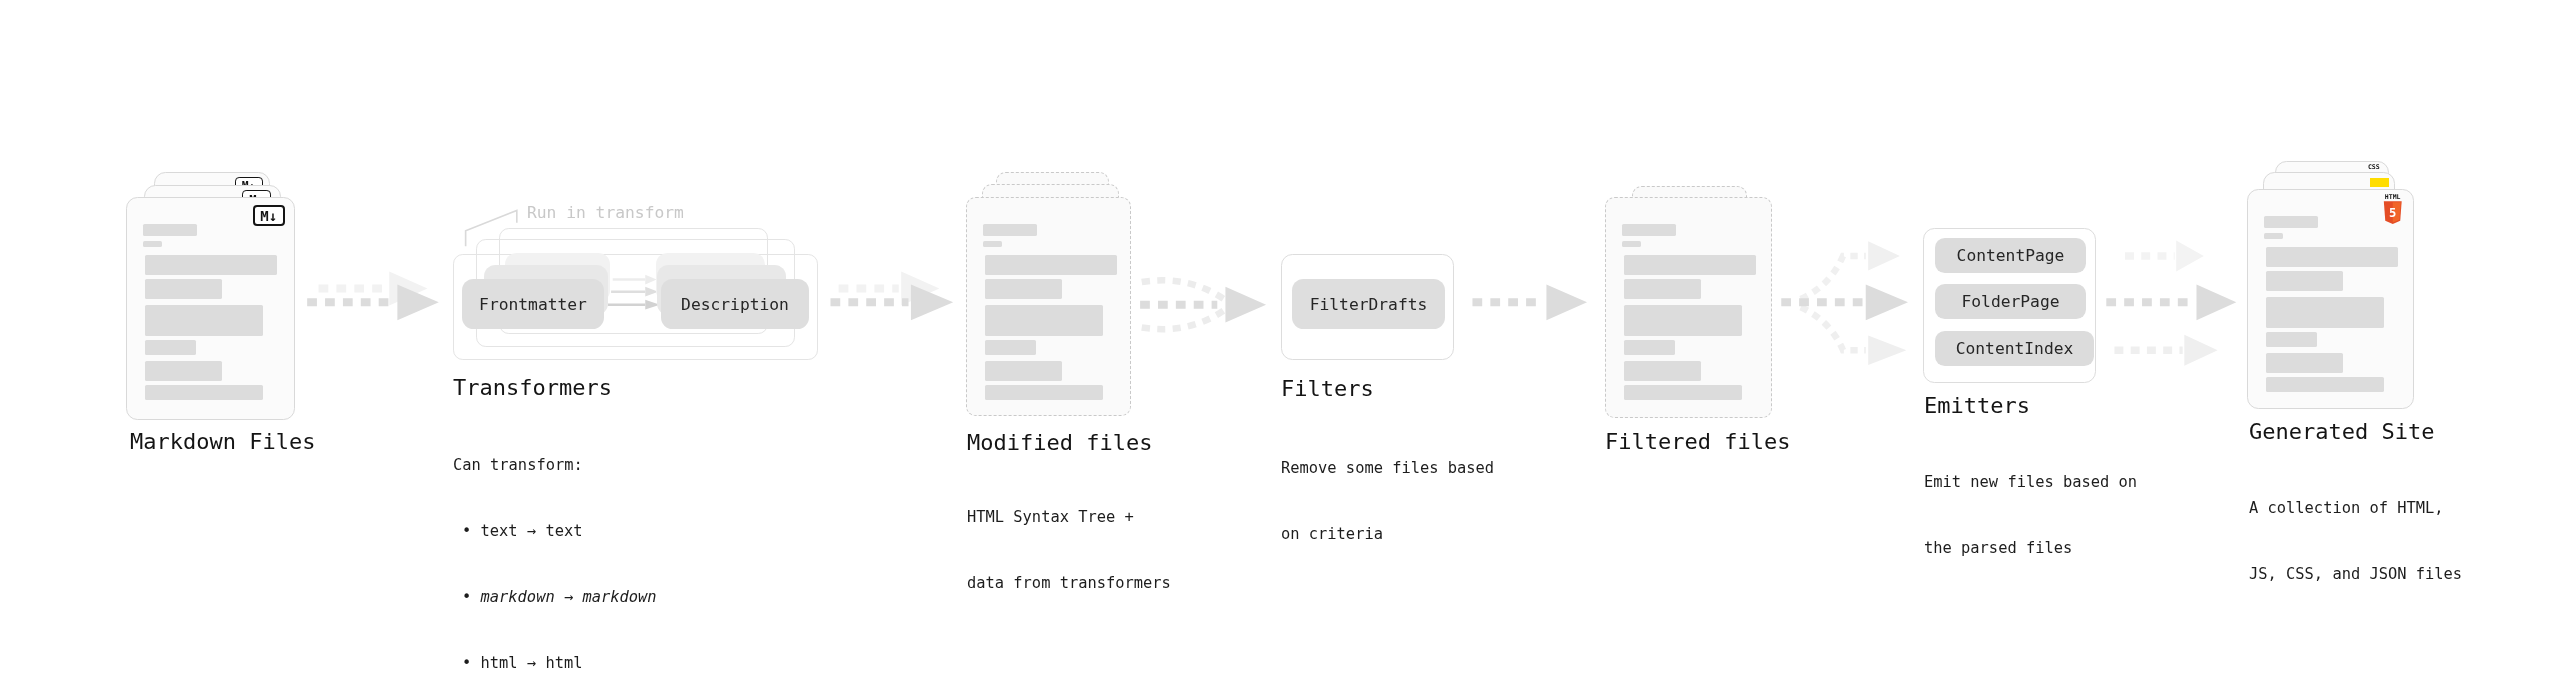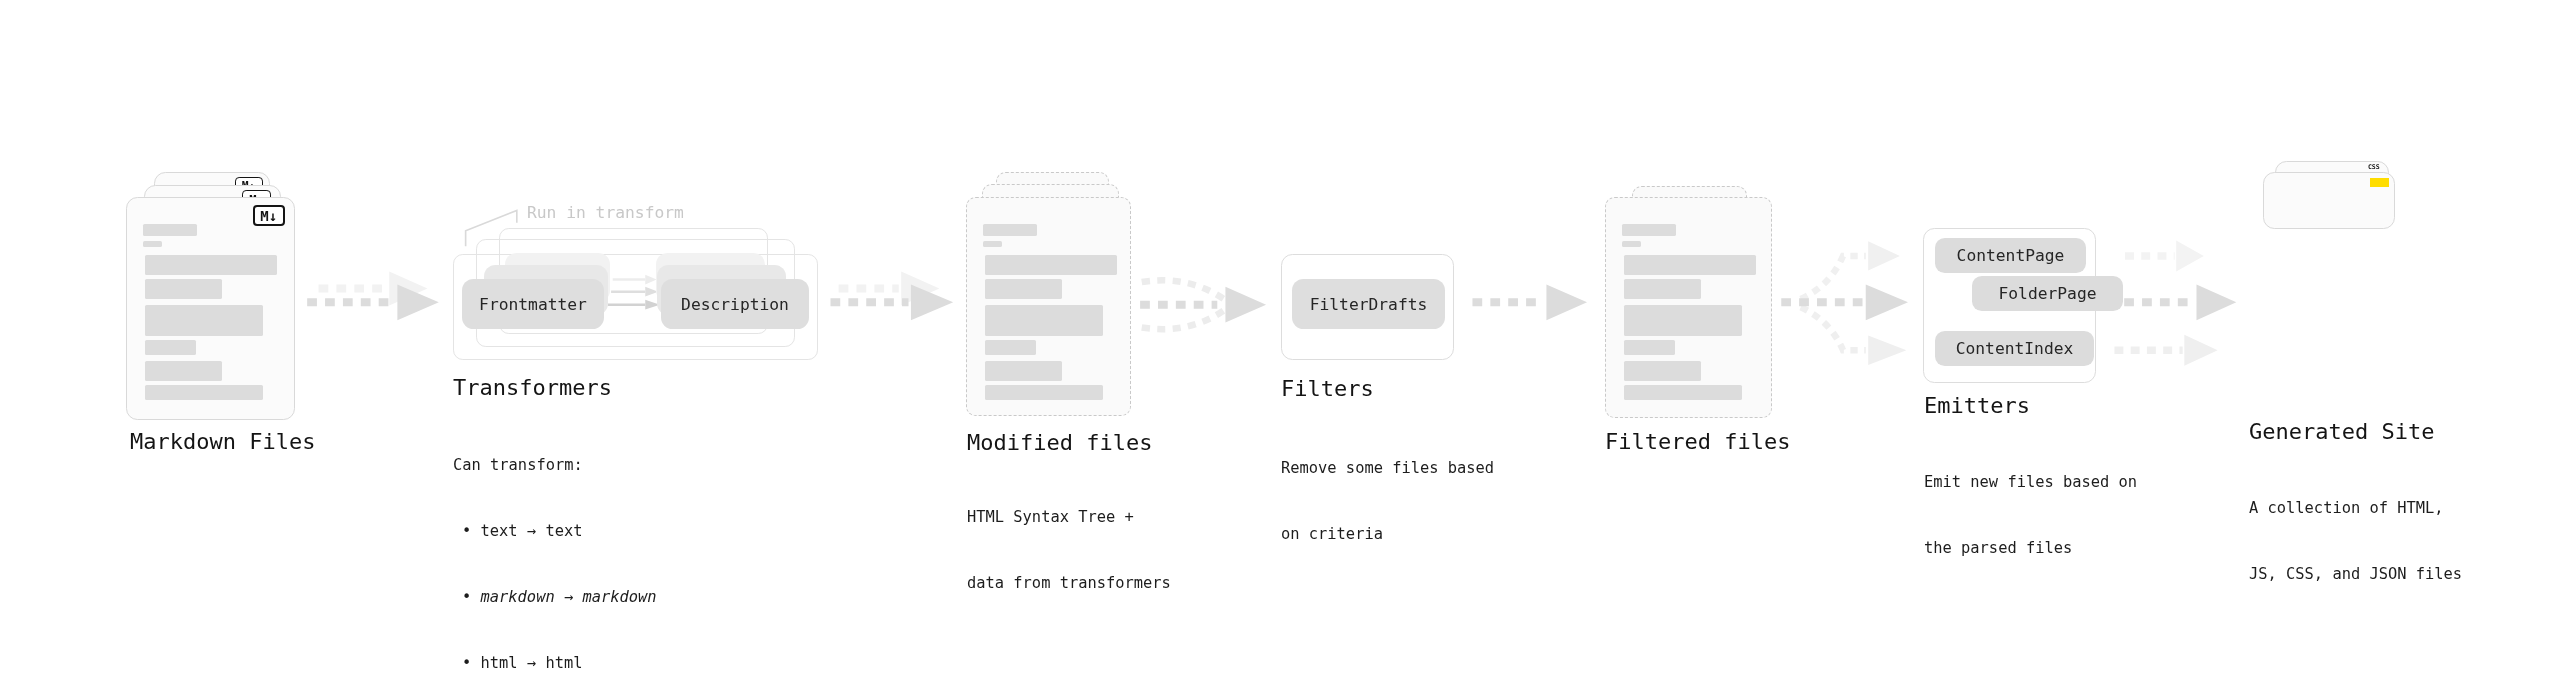--- a/index.html
+++ b/index.html
@@ -179,37 +179,57 @@
         <div class="skel" style="left: 18px; top: 107px; width: 118px; height: 31px;"></div>
         <div class="skel" style="left: 18px; top: 142px; width: 51px; height: 15.4px;"></div>
         <div class="skel" style="left: 18px; top: 163px; width: 77px; height: 19.5px;"></div>
         <div class="skel" style="left: 18px; top: 187px; width: 118px; height: 15.4px;"></div>
       </div>
   </div>
   <div class="title" style="left:1605px;top:429px;">Filtered files</div>
 
   <div class="card outline" style="left:1923px;top:228px;width:173px;height:155px;border-color:#dddddd;border-radius:11.4px;"></div>
   <div class="pill em" style="left:1935px;top:238px;width:151px;height:35px;">ContentPage</div>
-  <div class="pill em" style="left:1935px;top:276px;width:151px;height:35px;margin-left:37px;">FolderPage</div>
+  <div class="pill em" style="left:1935px;top:284px;width:151px;height:35px;">FolderPage</div>
   <div class="pill em" style="left:1935px;top:331px;width:159px;height:35px;">ContentIndex</div>
   <div class="title" style="left:1924px;top:393px;">Emitters</div>
   <div class="sub" style="left:1924px;top:427px;">
     <div>Emit new files based on</div>
     <div>the parsed files</div>
   </div>
 
   <div class="card" style="left:2275px;top:161px;width:114px;height:57px;">
     <div class="css-badge" style="right:6.5px;top:2.4px;justify-content:space-between;">
       <span class="css-word">CSS</span>
       <span class="css-bar"></span>
     </div>
   </div>
   <div class="card" style="left:2263px;top:172px;width:132px;height:57px;">
     <div class="js-badge" style="right:4.9px;top:4.9px;width:18.7px;height:9px;"></div>
   </div>
+  <div class="card" style="left:2247px;top:189px;width:167px;height:220px;">
+    <div class="html5-badge" style="right:10.6px;top:4.1px;">
+      <span class="html5-word">HTML</span>
+      <svg width="19.5" height="23" viewBox="0 0 24 28">
+        <polygon points="1,0 23,0 21.2,24 12,28 2.8,24" fill="#e44d26"></polygon>
+        <polygon points="12,1.5 12,26.2 20.2,22.8 21.8,1.5" fill="#f16529"></polygon>
+        <text x="12" y="19.5" text-anchor="middle" font-size="15" font-weight="bold" fill="#ffffff" font-family="DejaVu Sans Mono, monospace">5</text>
+      </svg>
+    </div>
+    <div class="skeleton-block">
+        <div class="skel" style="left: 16.3px; top: 26px; width: 54px; height: 12.2px;"></div>
+        <div class="skel" style="left: 16.3px; top: 43px; width: 18.7px; height: 5.7px;"></div>
+        <div class="skel" style="left: 18px; top: 57px; width: 132px; height: 19.5px;"></div>
+        <div class="skel" style="left: 18px; top: 81px; width: 77px; height: 19.5px;"></div>
+        <div class="skel" style="left: 18px; top: 107px; width: 118px; height: 31px;"></div>
+        <div class="skel" style="left: 18px; top: 142px; width: 51px; height: 15.4px;"></div>
+        <div class="skel" style="left: 18px; top: 163px; width: 77px; height: 19.5px;"></div>
+        <div class="skel" style="left: 18px; top: 187px; width: 118px; height: 15.4px;"></div>
+      </div>
+  </div>
   <div class="title" style="left:2249px;top:419px;">Generated Site</div>
   <div class="sub" style="left:2249px;top:453px;">
     <div>A collection of HTML,</div>
     <div>JS, CSS, and JSON files</div>
   </div>
 
 </div>
 
 
 </body></html>

